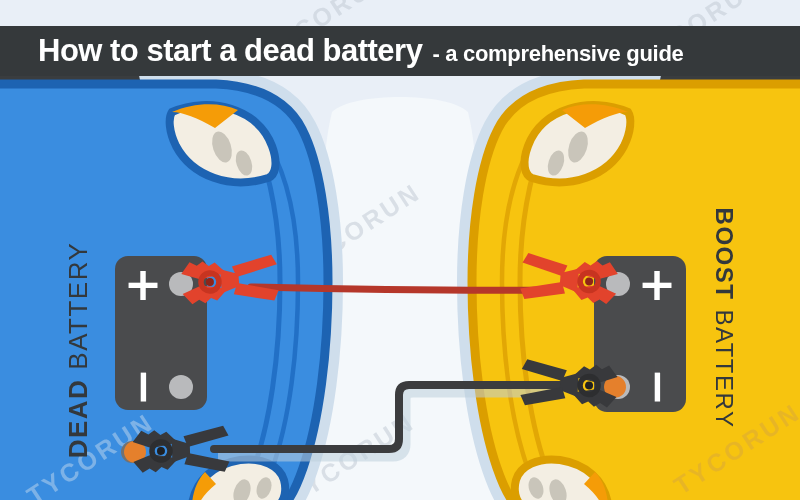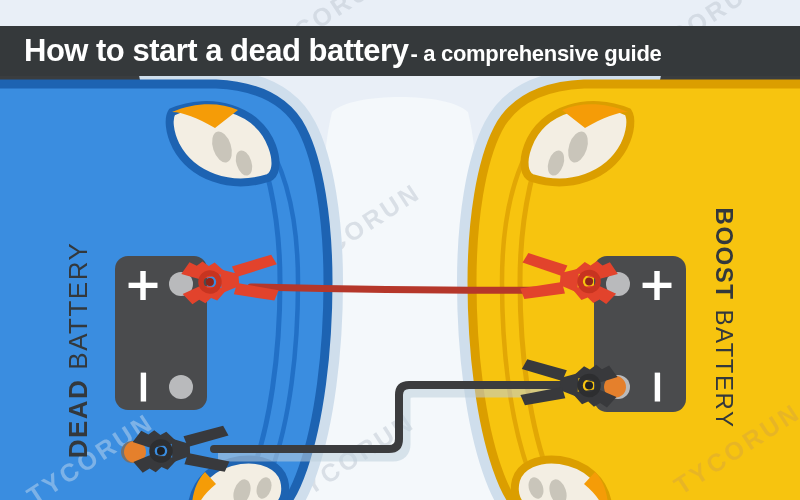--- a/index.html
+++ b/index.html
@@ -3,24 +3,24 @@
 <meta charset="utf-8">
 <style>
   html,body{margin:0;padding:0;}
   body{width:800px;height:500px;overflow:hidden;position:relative;
        background:#e9eff7;font-family:"Liberation Sans",sans-serif;}
   #stage{position:absolute;left:0;top:0;width:800px;height:500px;}
   svg{position:absolute;left:0;top:0;}
 
   
   #title-bar{position:absolute;left:0;top:26px;width:800px;height:50px;
-    background:#35393b;box-sizing:border-box;padding-left:24px;
+    background:#35393b;box-sizing:border-box;padding-left:38px;
     display:flex;align-items:baseline;line-height:50px;white-space:nowrap;}
   #title-main{color:#ffffff;font-size:31px;font-weight:bold;letter-spacing:-0.5px;}
-  #title-sub{color:#ffffff;font-size:22px;font-weight:700;margin-left:2px;letter-spacing:-0.3px;}
+  #title-sub{color:#ffffff;font-size:22px;font-weight:700;margin-left:10px;letter-spacing:-0.3px;}
 
   
   .v-label{position:absolute;white-space:nowrap;color:#33383c;}
   #dead-label{left:78px;top:350px;transform:translate(-50%,-50%) rotate(-90deg);
     font-size:26px;letter-spacing:1.5px;}
   #boost-label{left:724px;top:318px;transform:translate(-50%,-50%) rotate(90deg);
     font-size:24px;letter-spacing:1.5px;}
   .lbl-bold{font-weight:bold;}
   .lbl-reg{font-weight:normal;margin-left:9px;}
 

